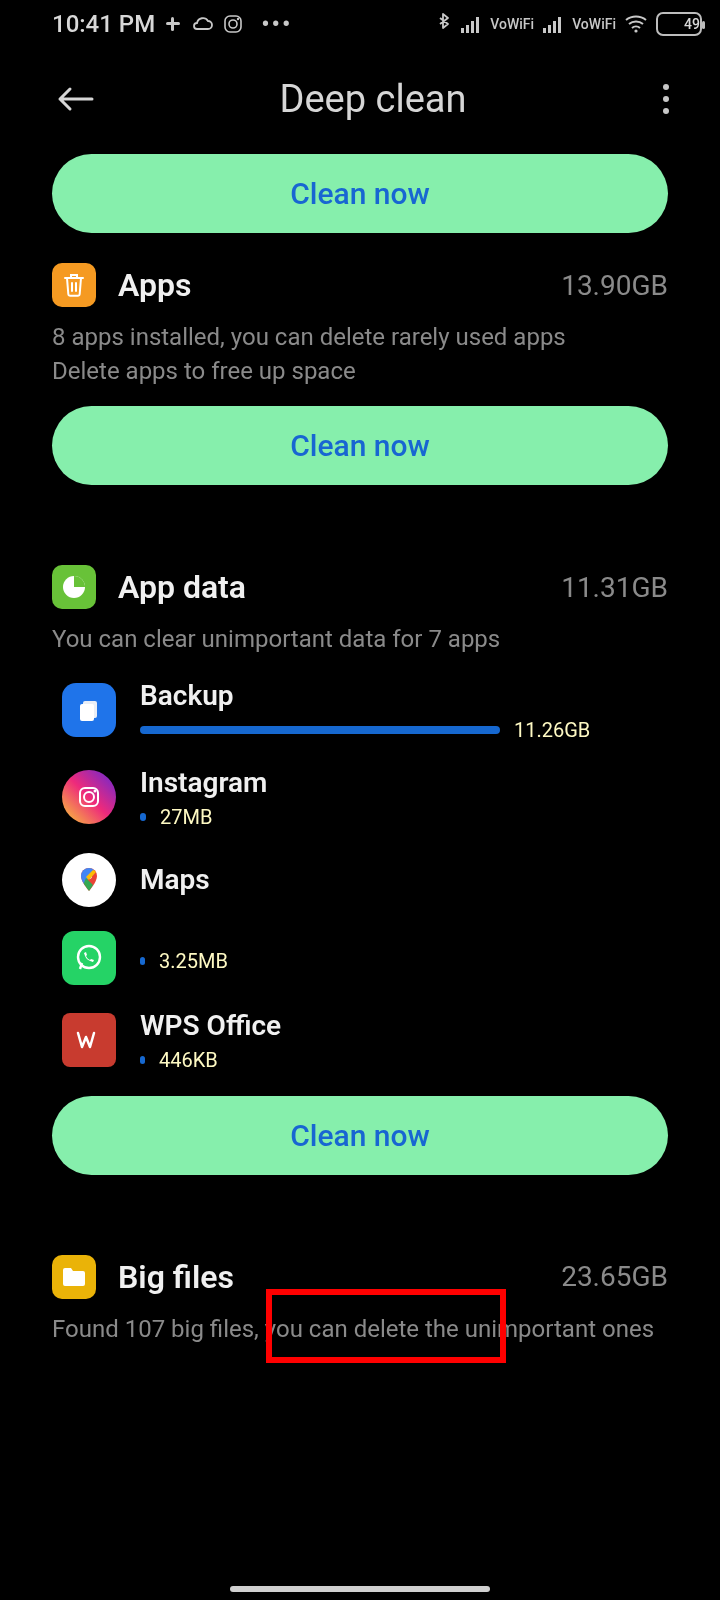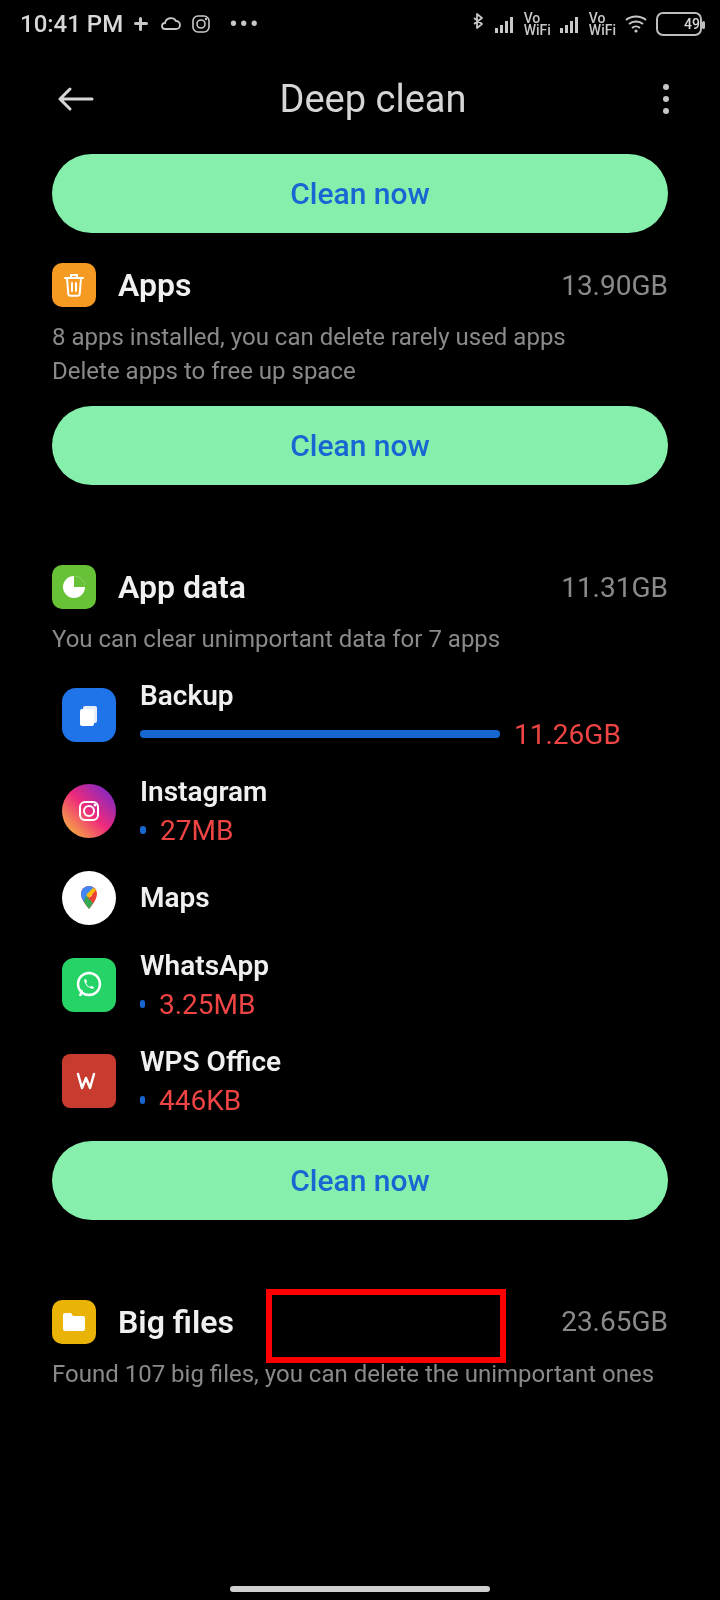--- a/index.html
+++ b/index.html
@@ -1,23 +1,23 @@
 <!DOCTYPE html>
 <html><head>
   <meta charset="utf-8">
   <style>
     * { margin:0; padding:0; box-sizing:border-box; font-family:-apple-system,BlinkMacSystemFont,"Segoe UI",Roboto,Arial,sans-serif; }
     body { width:720px; height:1600px; background:#000; color:#eee; overflow:hidden; position:relative; }
 
     
-    .status-bar { display:flex; justify-content:space-between; align-items:center; padding:10px 18px 6px 20px; font-size:24px; color:#d8d8d8; font-weight:500; }
+    .status-bar { display:flex; justify-content:space-between; align-items:center; padding:10px 18px 6px 52px; font-size:24px; color:#d8d8d8; font-weight:500; }
     .status-left { display:flex; align-items:center; gap:8px; }
     .status-right { display:flex; align-items:center; gap:8px; }
     .st-icon { display:inline-flex; align-items:center; justify-content:center; }
-    .volte { font-size:14px; line-height:12px; color:#c8c8c8; display:flex; flex-direction:column; }
+    .volte { font-size:14px; line-height:12px; color:#c8c8c8; display:flex; flex-direction:row; }
     .battery { border:2px solid #bdbdbd; border-radius:7px; width:46px; height:24px; display:flex; align-items:center; justify-content:flex-end; font-size:14px; position:relative; }
     .battery::after { content:""; position:absolute; right:-5px; top:7px; width:3px; height:8px; background:#bdbdbd; border-radius:2px; }
 
     
     .header { display:flex; align-items:center; justify-content:space-between; padding:30px 34px 20px 50px; }
     .back-btn { width:50px; height:50px; display:flex; align-items:center; justify-content:center; }
     .title { font-size:38px; color:#d6d6d6; font-weight:400; flex:1; text-align:center; }
     .overflow-btn { width:40px; height:50px; display:flex; flex-direction:column; align-items:center; justify-content:center; gap:6px; }
     .overflow-btn span { width:6px; height:6px; background:#c7c7c7; border-radius:50%; }
 
@@ -31,21 +31,21 @@
     .section-size { font-size:28px; color:#8a8a8a; }
     .section-sub { font-size:24px; color:#8a8a8a; margin-top:14px; margin-bottom:18px; line-height:1.4; }
 
     
     .list-item { display:flex; align-items:center; margin:22px 0 24px 10px; }
     .app-icon { width:54px; height:54px; border-radius:14px; display:flex; align-items:center; justify-content:center; flex-shrink:0; }
     .app-right { margin-left:24px; flex:1; }
     .app-name { font-size:28px; font-weight:600; color:#f0f0f0; }
     .bar-row { display:flex; align-items:center; margin-top:6px; }
     .bar-fill { height:8px; background:#1668d0; border-radius:4px; }
-    .app-size { font-size:28px; color:#ef4444; margin-left:14px; }
+    .app-size { font-size:20px; color:#fef9c3; margin-left:14px; }
 
     
     .ic-apps    { background:#f59a22; }
     .ic-appdata { background:#68c238; }
     .ic-backup  { background:#1f74ea; border-radius:14px; }
     .ic-ig      { background:linear-gradient(45deg,#f9ce34 0%,#ee2a7b 50%,#6228d7 100%); border-radius:50%; }
     .ic-maps    { background:#fff; border-radius:50%; }
     .ic-wa      { background:#25d366; border-radius:12px; }
     .ic-wps     { background:#c83b2f; border-radius:8px; }
     .ic-big     { background:#eab308; }
@@ -225,21 +225,20 @@
 
   <div class="list-item">
     <div class="app-icon ic-wa">
       <svg width="34" height="34" viewBox="0 0 34 34">
           <circle cx="17" cy="16" r="11" fill="none" stroke="#fff" stroke-width="2.4"></circle>
           <path d="M8 28l2-6" stroke="#fff" stroke-width="2.4" fill="none"></path>
           <path d="M12 12c0 0 1 4 3 6s6 3 6 3l1-2-3-1-1 1c-2-1-3-2-4-4l1-1-1-3z" fill="#fff"></path>
         </svg>
     </div>
     <div class="app-right">
-      <div class="app-name">WhatsApp</div>
       <div class="bar-row">
         <div class="bar-fill" style="width:5px"></div>
         <div class="app-size">3.25MB</div>
       </div>
     </div>
   </div>
 
   <div class="list-item">
     <div class="app-icon ic-wps">
       <svg width="34" height="34" viewBox="0 0 34 34">

